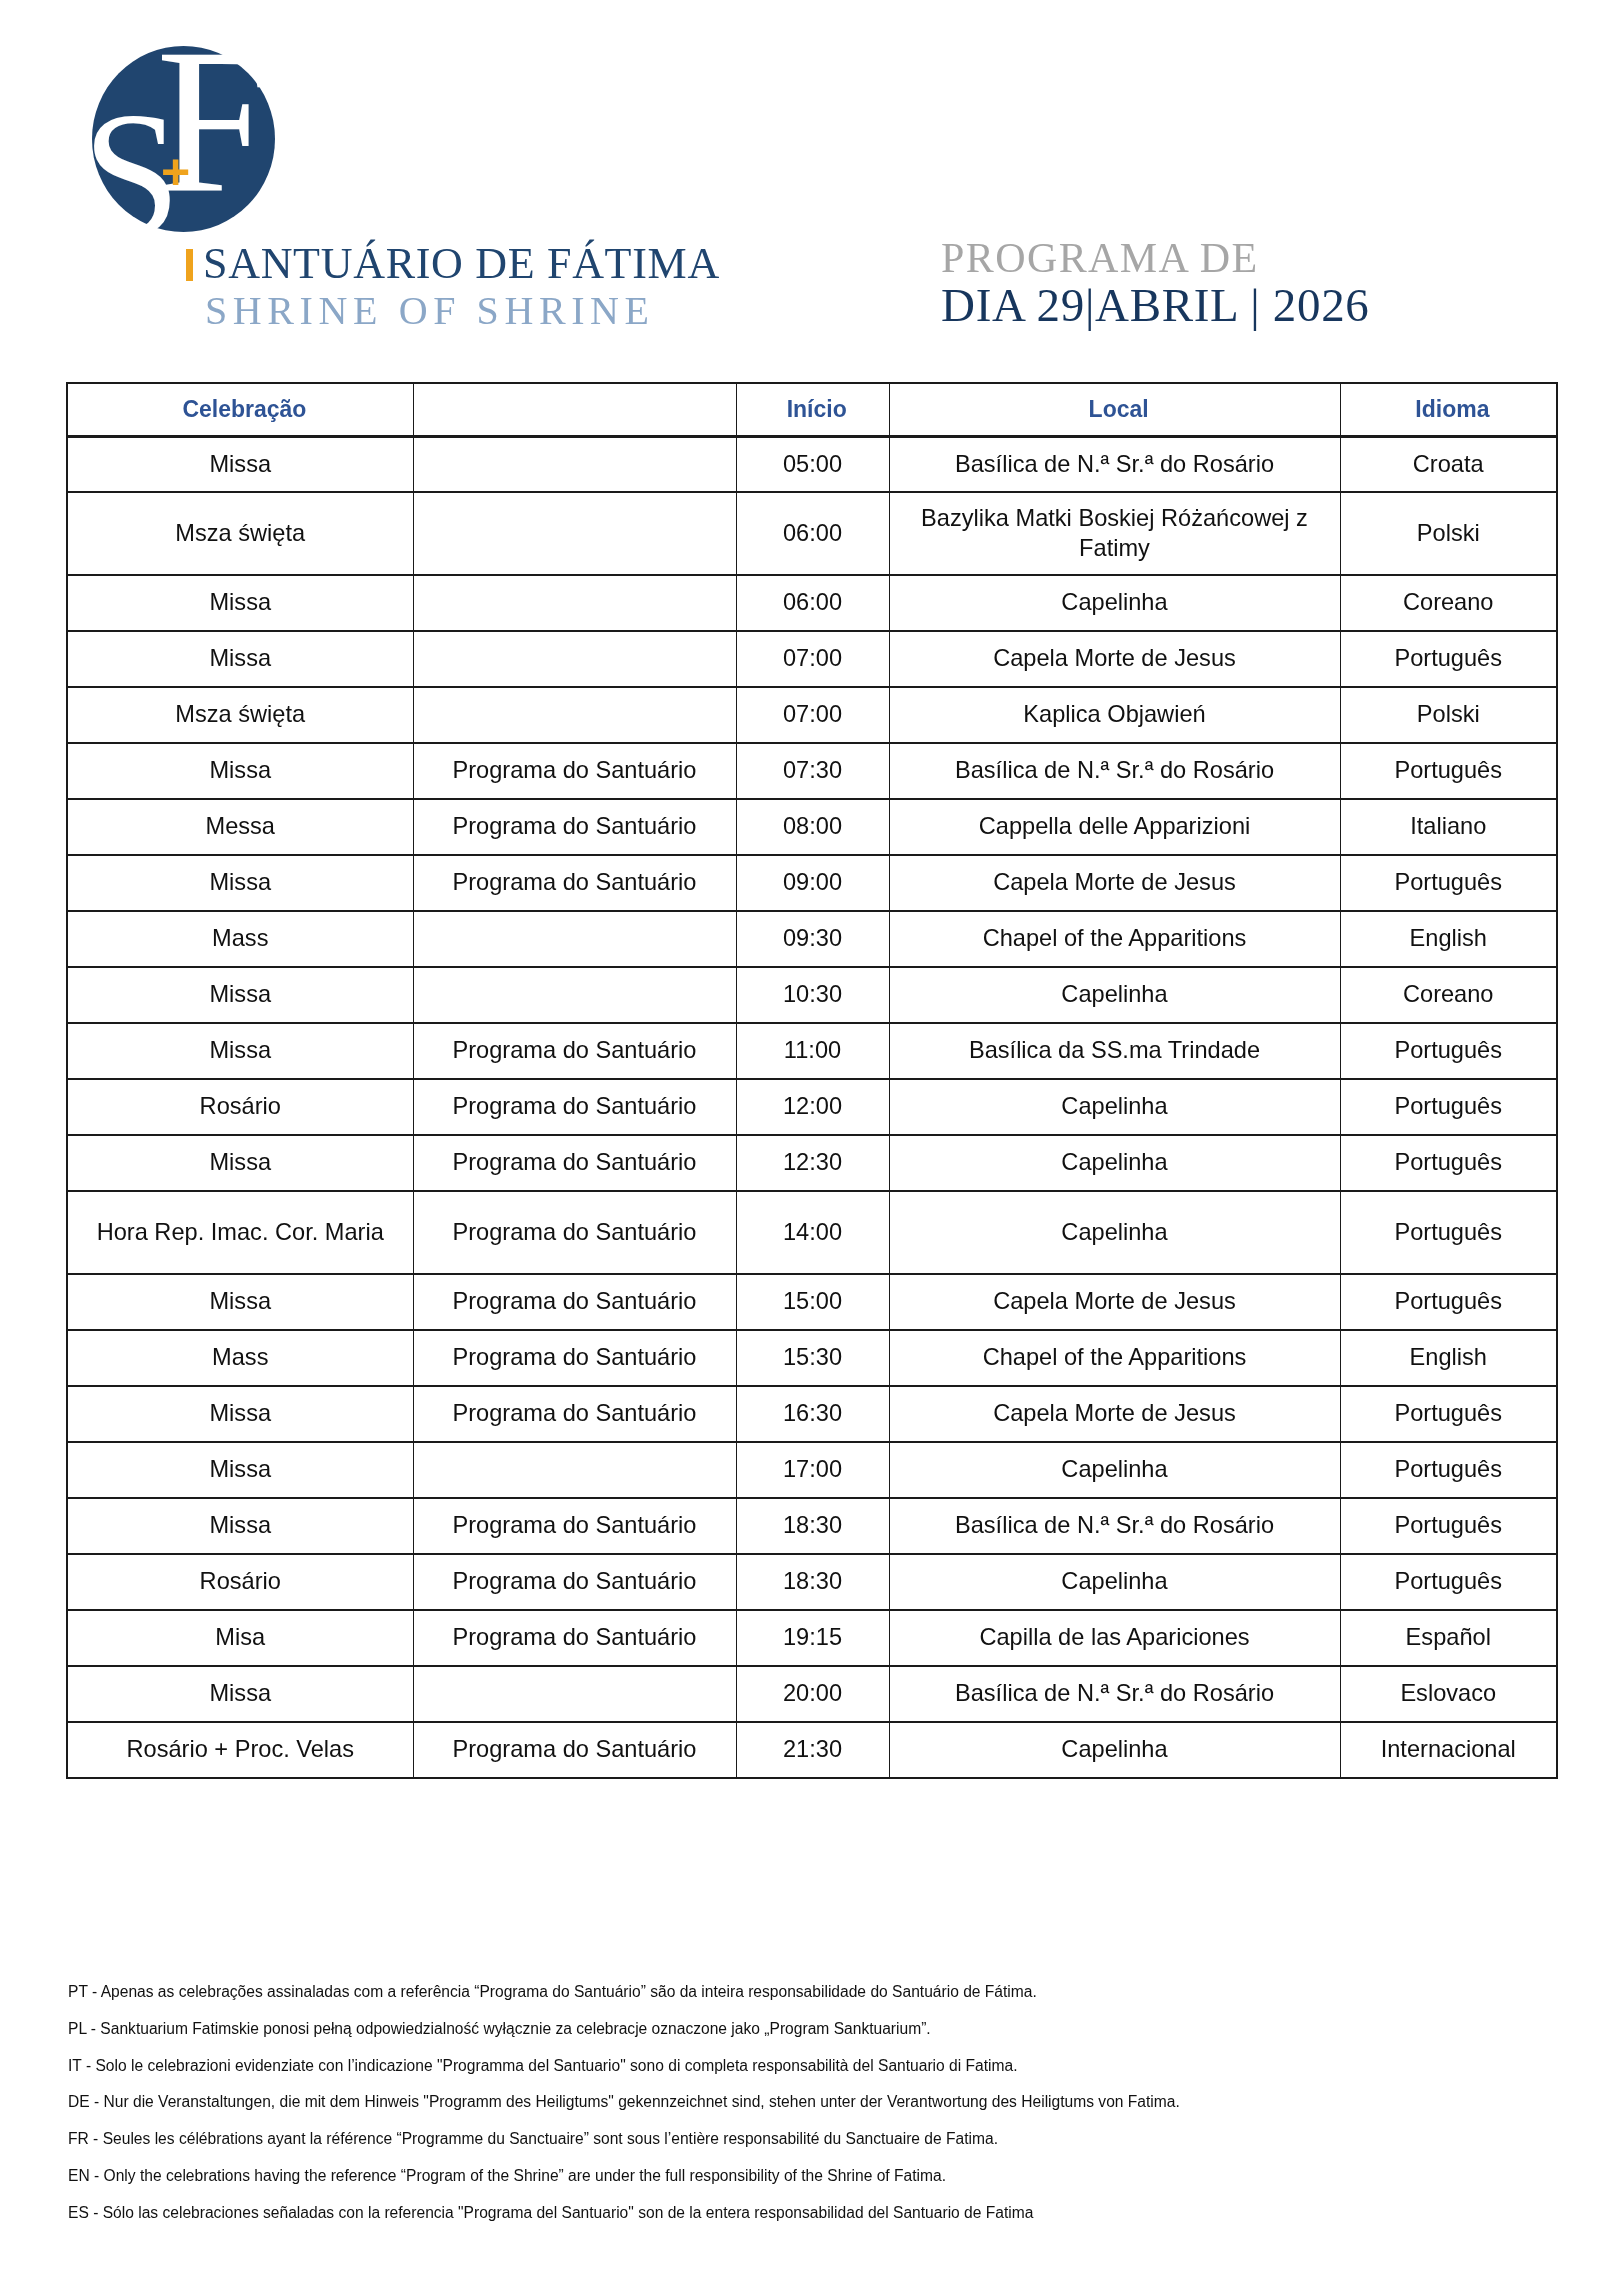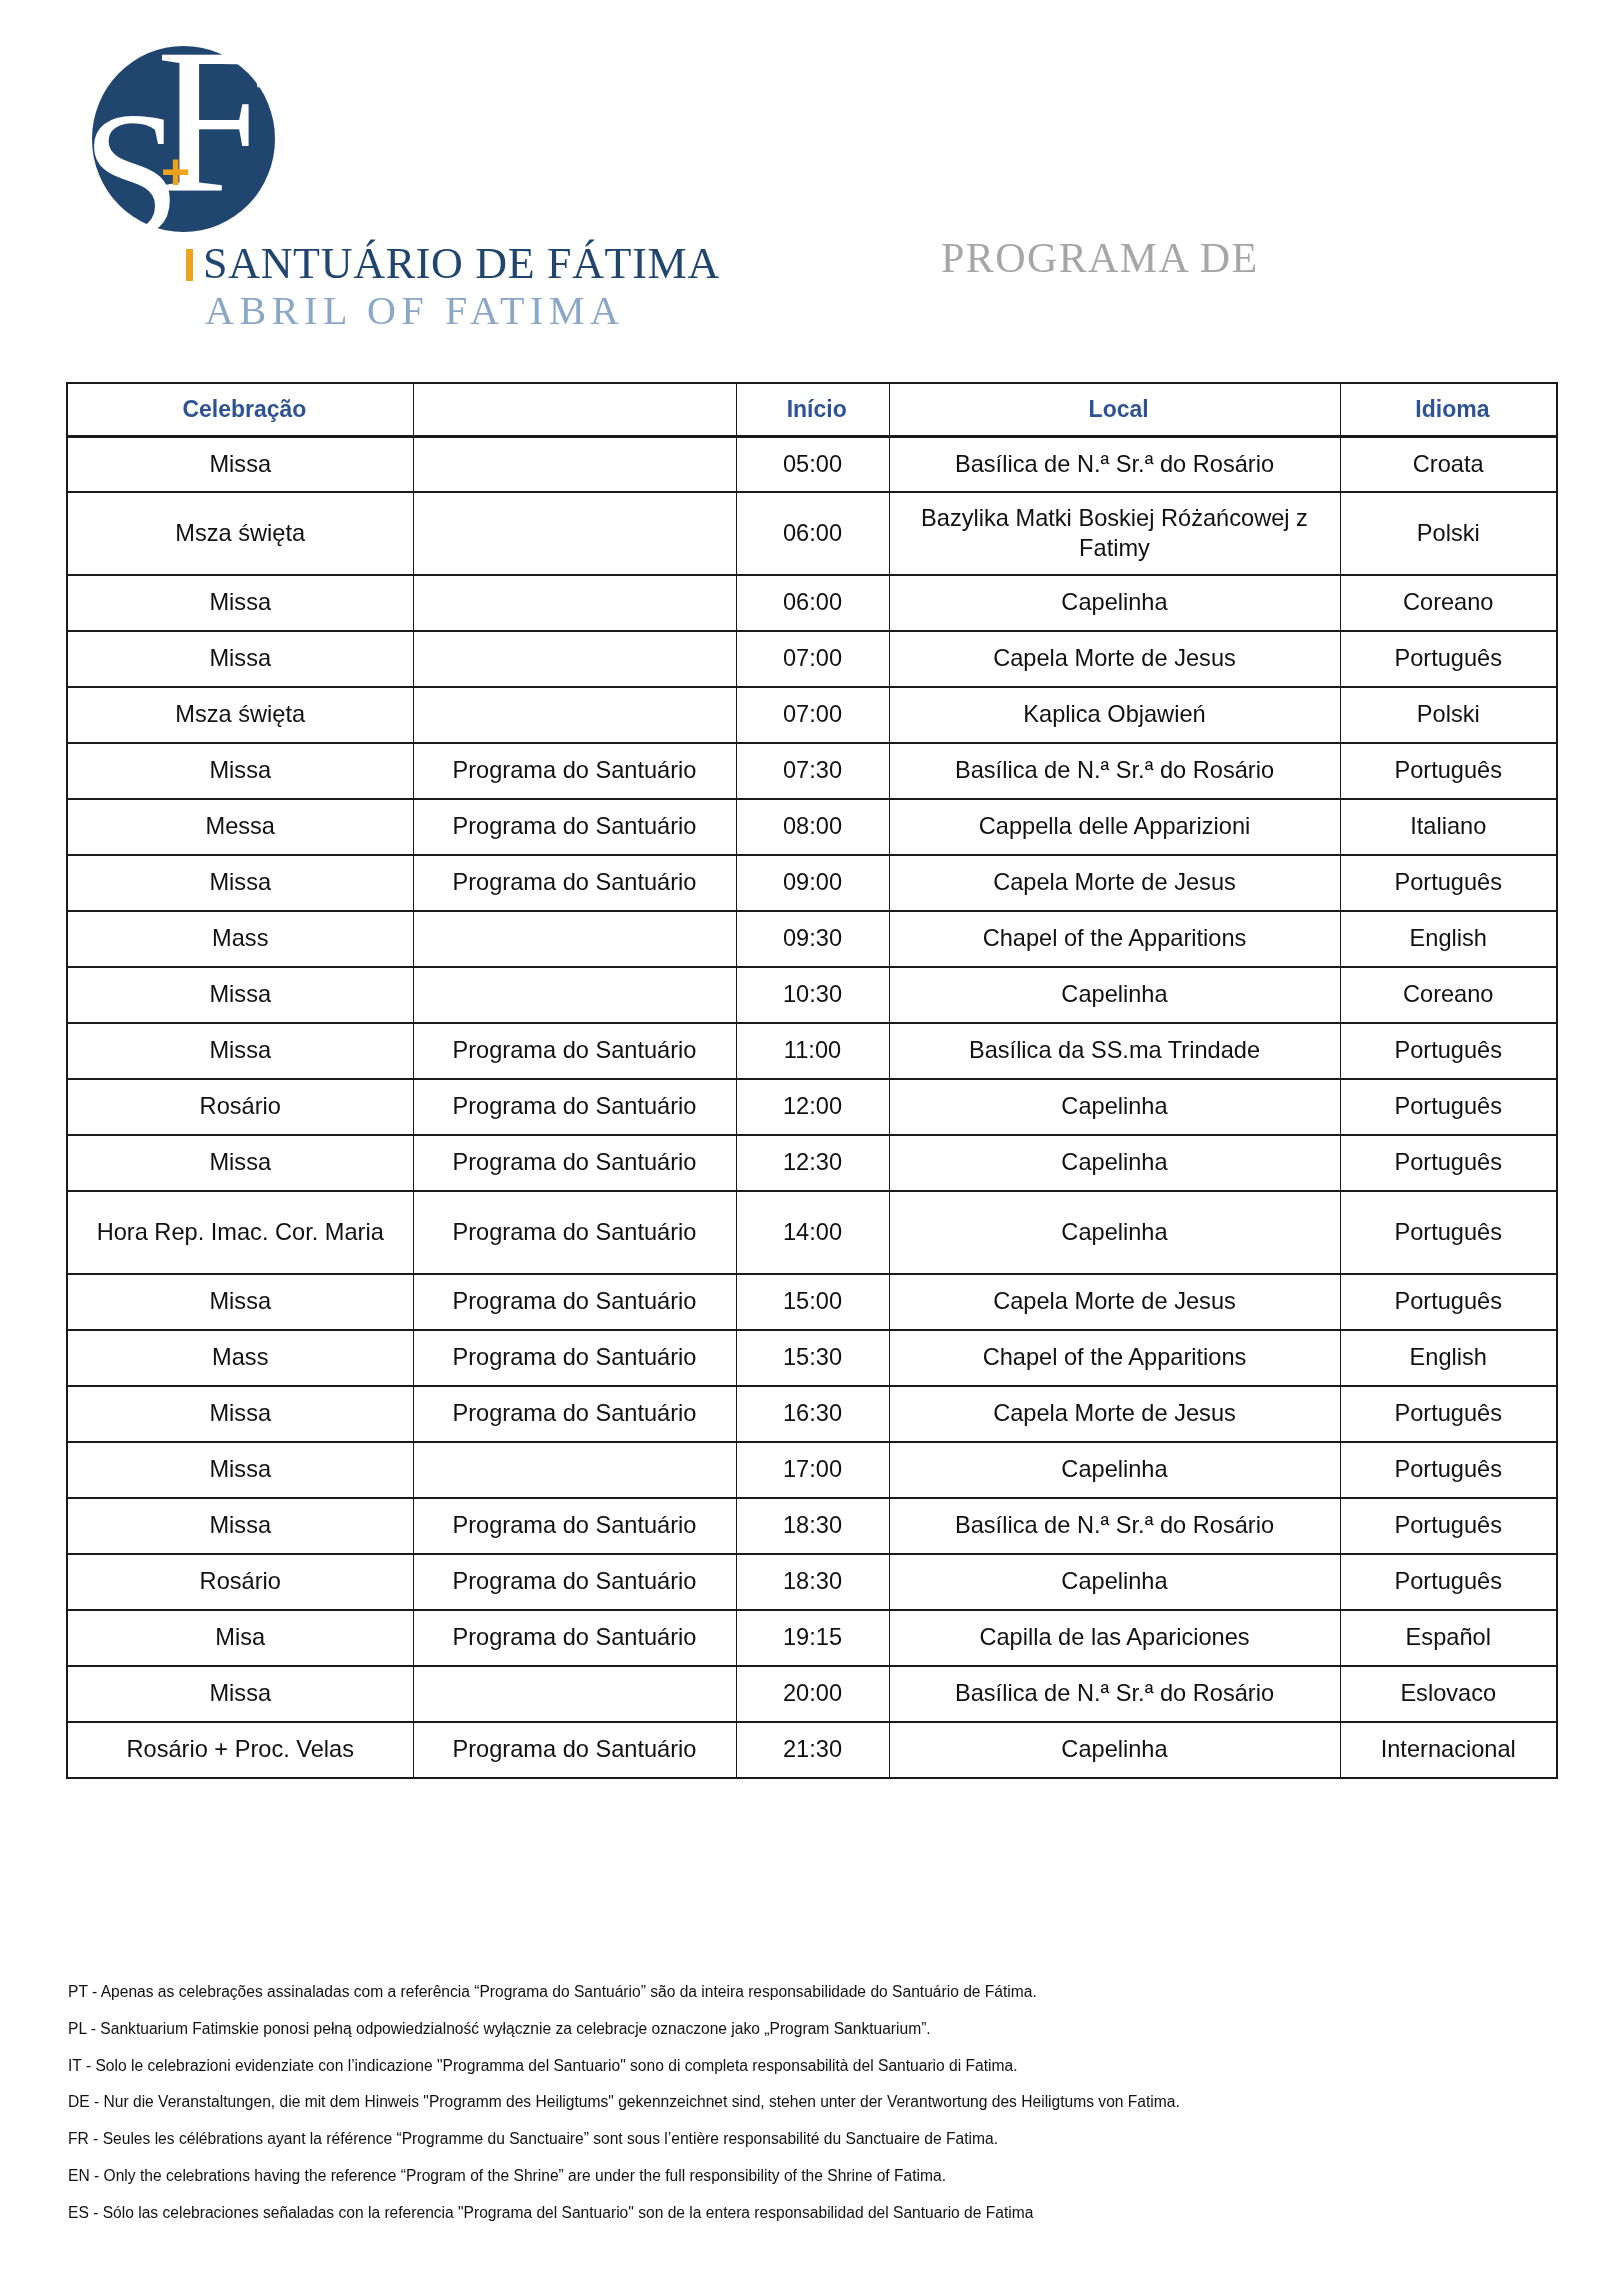--- a/index.html
+++ b/index.html
@@ -107,23 +107,24 @@
 
 <div class="page">
 
   <div class="logo-circle">
     <span class="mono-f">F</span>
     <span class="mono-s">S</span>
     <span class="mono-cross">+</span>
   </div>
   <div class="gold-bar"></div>
   <div class="wordmark-pt">SANTUÁRIO DE FÁTIMA</div>
-  <div class="wordmark-en">ABRIL OF FATIMA</div>
+  <div class="wordmark-en">SHRINE OF SHRINE</div>
 
   <div class="title-line1">PROGRAMA DE</div>
+  <div class="title-line2">DIA 29|ABRIL | 2026</div>
 
   <table class="schedule">
     <colgroup>
       <col style="width:346px">
       <col style="width:323px">
       <col style="width:153px">
       <col style="width:451px">
       <col style="width:217px">
     </colgroup>
     <thead>

